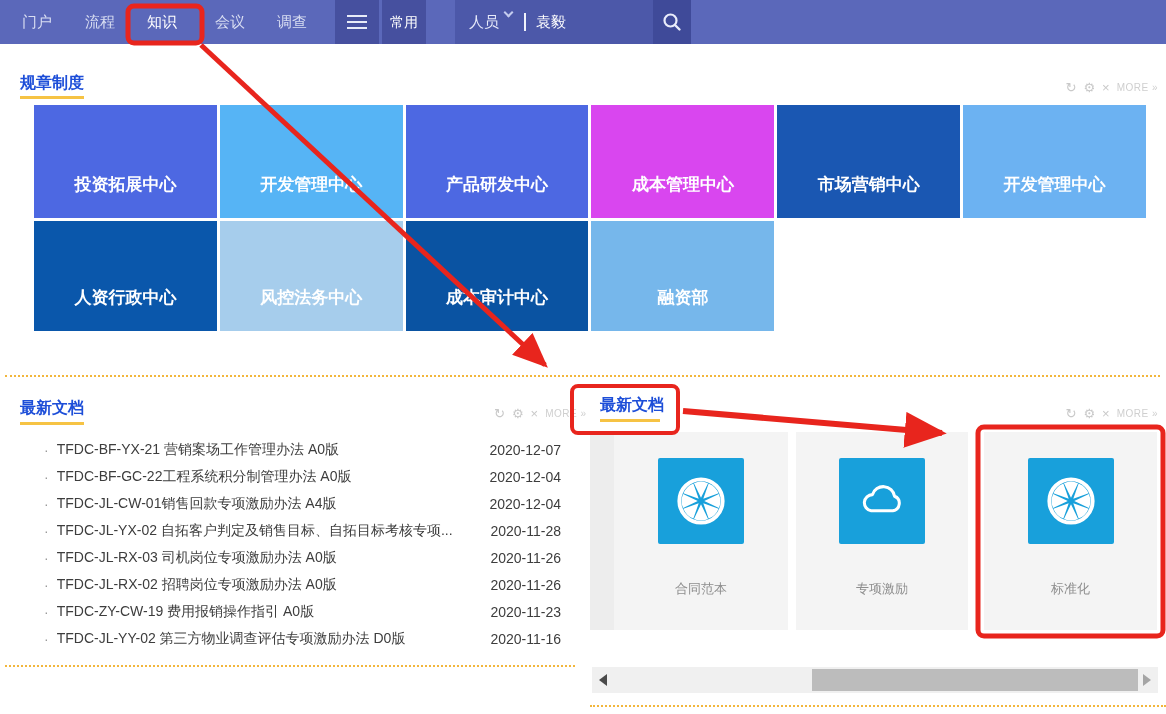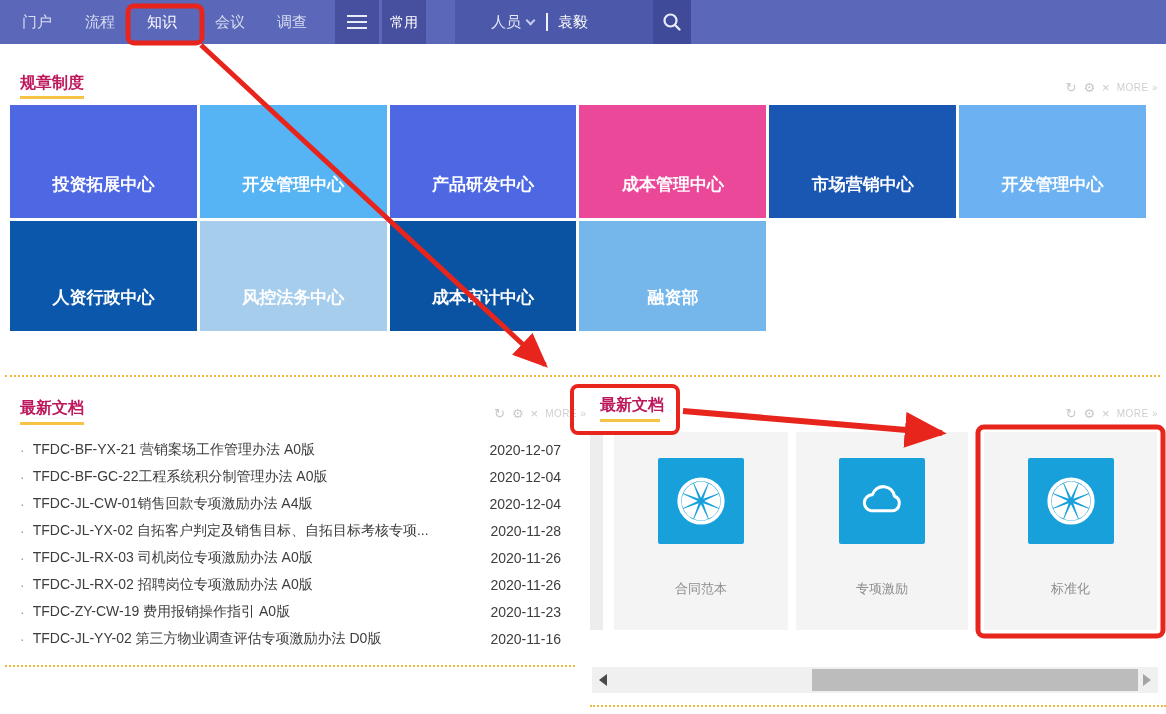--- a/index.html
+++ b/index.html
@@ -1,43 +1,43 @@
 <!DOCTYPE html>
 <html><head>
 <meta charset="utf-8">
 <style>
   * { margin:0; padding:0; box-sizing:border-box; }
   html,body { width:1166px; height:714px; background:#fff; overflow:hidden;
     font-family:"Liberation Sans","DejaVu Sans",sans-serif; }
-  .abs { position:absolute; }
+  .abs { position:absolute;padding-left:24px; }
   #canvas { position:relative; width:1166px; height:714px; background:#fff; }
 
   
   .nav { left:0; top:0; width:1166px; height:44px; background:#5b68ba; }
   .nav-item { position:absolute; top:0; height:44px; line-height:44px;
     color:#d9def2; font-size:15px; cursor:pointer; }
   .nav-item.active { color:#ffffff; }
   .nav-burger { position:absolute; left:335px; top:0; width:44px; height:44px;
     background:#46509f; display:flex; flex-direction:column; justify-content:center;
     align-items:center; gap:4px; cursor:pointer; }
   .nav-burger i { width:20px; height:2px; background:#e8ebf8; display:block; }
   .nav-quick { position:absolute; left:382px; top:0; width:44px; height:44px;
     background:#46509f; color:#fff; font-size:14px; text-align:center; line-height:44px; cursor:pointer; }
   .nav-search { position:absolute; left:455px; top:0; width:236px; height:44px;
     background:#4c58a9; display:flex; align-items:center; padding-left:14px; }
-  .search-cat { color:#e7eafa; font-size:15px; display:flex; align-items:center; gap:6px; cursor:pointer;margin-left:22px; }
+  .search-cat { color:#e7eafa; font-size:15px; display:flex; align-items:flex-start; gap:6px; cursor:pointer; }
   .chev { width:7px; height:7px; border-left:2px solid #c3cbee; border-bottom:2px solid #c3cbee;
     transform:rotate(-45deg); margin-top:-4px; }
   .search-sep { width:2px; height:18px; background:#f0f2fb; margin:0 10px 0 12px; }
   .search-val { color:#ffffff; font-size:15px; }
   .search-btn { position:absolute; right:0; top:0; width:38px; height:44px; background:#3f4a99;
     display:flex; align-items:center; justify-content:center; cursor:pointer; }
 
   
-  .sec-title { position:absolute; font-size:16px; font-weight:bold; color:#be185d; }
+  .sec-title { position:absolute; font-size:16px; font-weight:bold; color:#1d4ed8; }
   .sec-underline { position:absolute; height:3px; background:#f6c344; }
   .controls { position:absolute; display:flex; align-items:center; gap:7px; color:#c9c9c9; }
   .controls .ic { font-size:13px; cursor:pointer; line-height:1; }
   .controls .more { font-size:10px; letter-spacing:.5px; color:#cfcfcf; cursor:pointer; }
 
   
   .tiles { left:10px; top:105px; width:1136px; display:grid;
     grid-template-columns:repeat(6,1fr); grid-template-rows:113px 110px; gap:3px; }
   .tile { display:flex; align-items:flex-end; justify-content:center; padding-bottom:22px;
     color:#fff; font-size:17px; font-weight:bold; cursor:pointer; white-space:nowrap;font-family:Liberation Mono, monospace; }
@@ -115,21 +115,21 @@
     <span class="ic">↻</span>
     <span class="ic">⚙</span>
     <span class="ic">×</span>
     <span class="more">MORE »</span>
   </div>
 
   <div class="tiles abs">
     <div class="tile" style="background: rgb(77, 104, 226);">投资拓展中心</div>
     <div class="tile" style="background: rgb(86, 180, 245);">开发管理中心</div>
     <div class="tile" style="background: rgb(77, 104, 226);">产品研发中心</div>
-    <div class="tile" style="background: #ec4899;">成本管理中心</div>
+    <div class="tile" style="background: #d946ef;">成本管理中心</div>
     <div class="tile" style="background: rgb(26, 87, 178);">市场营销中心</div>
     <div class="tile" style="background: rgb(108, 178, 242);">开发管理中心</div>
     <div class="tile" style="background: rgb(10, 87, 171);">人资行政中心</div>
     <div class="tile" style="background: rgb(166, 205, 236);">风控法务中心</div>
     <div class="tile" style="background: rgb(10, 83, 162);">成本审计中心</div>
     <div class="tile" style="background: rgb(118, 183, 235);">融资部</div>
   </div>
 
   <div class="dotted" style="left:5px; top:375px; width:1155px;"></div>
 

